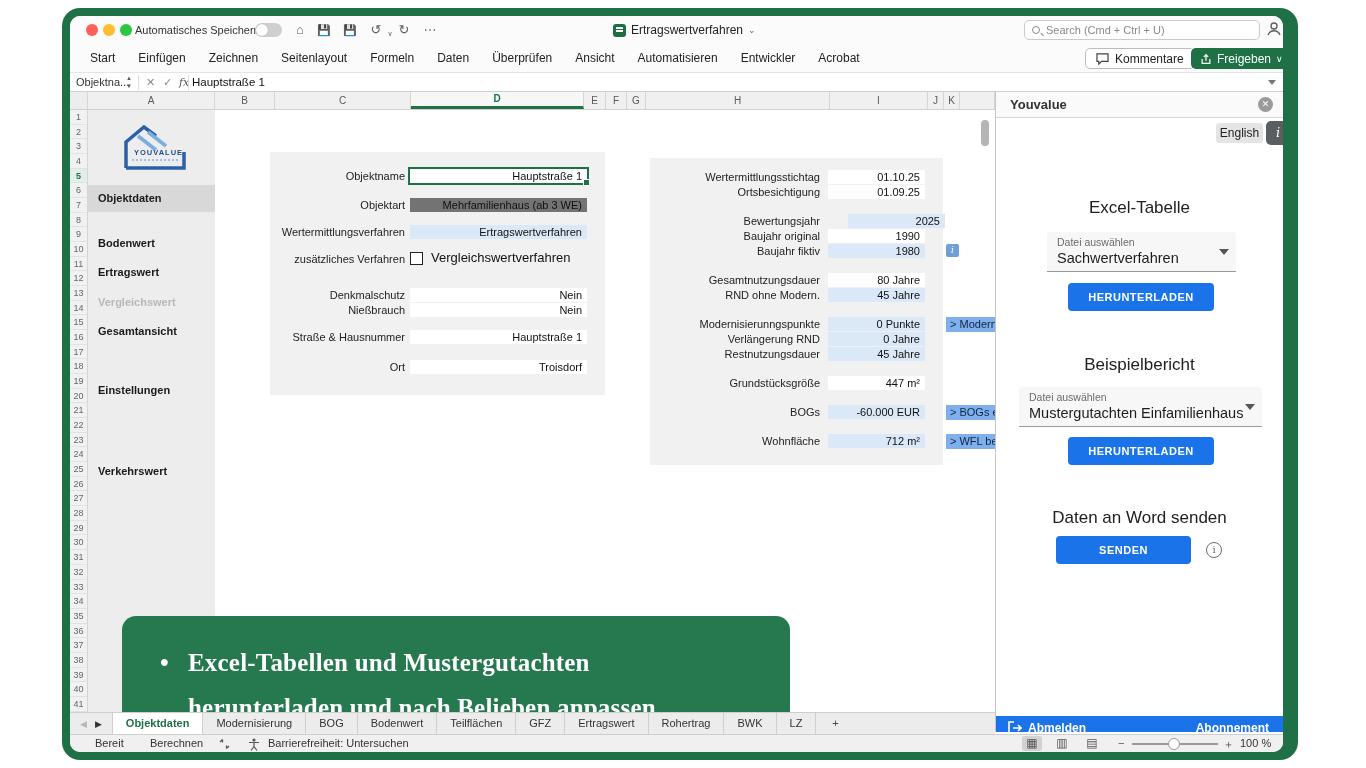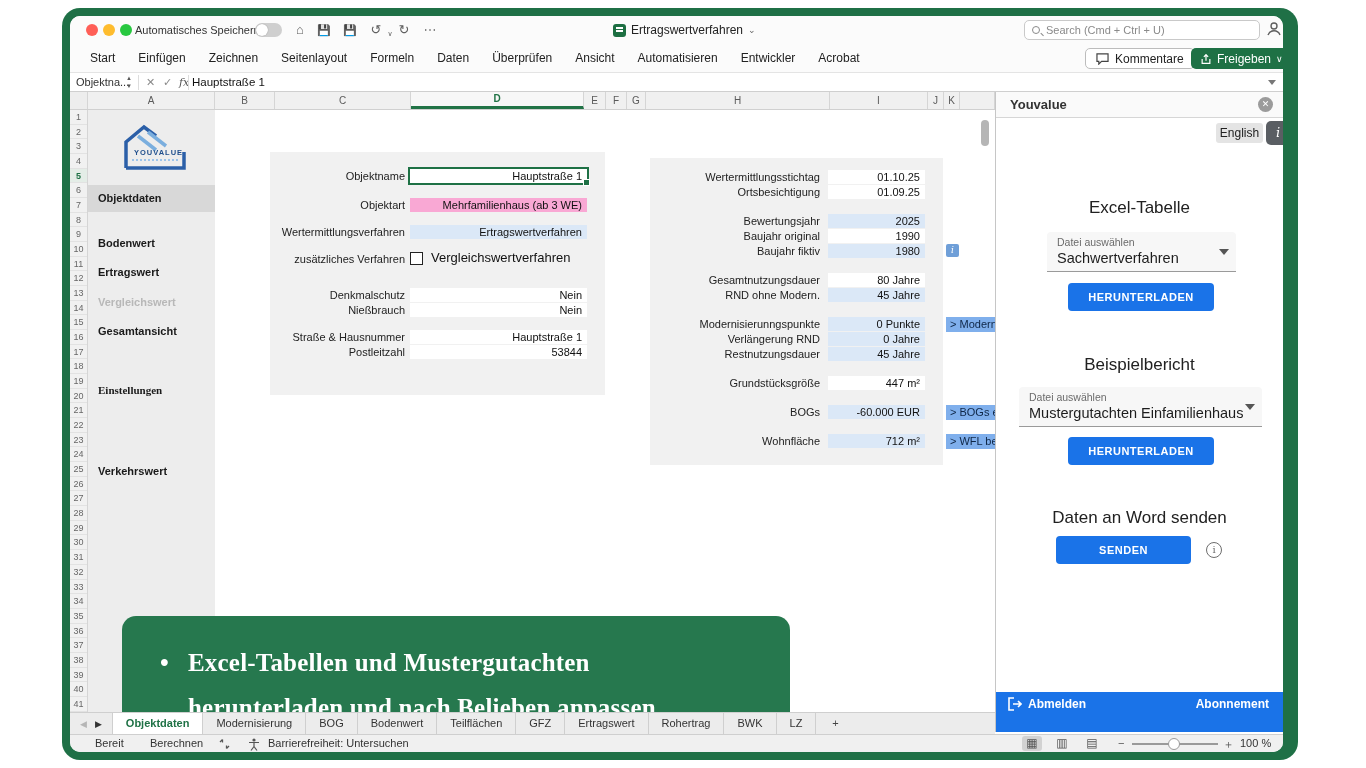--- a/index.html
+++ b/index.html
@@ -93,21 +93,21 @@
   .pane-close { position:absolute; right:10px; top:5px; width:15px; height:15px; border-radius:50%; background:#9b9b9b; color:#fff; font-size:9px; line-height:15px; text-align:center; }
   .english-btn { position:absolute; left:220px; top:31px; width:47px; height:20px; background:#e4e4e4; border-radius:3px; font-size:12px; color:#222; text-align:center; line-height:20px; }
   .info-badge { position:absolute; left:270px; top:29px; width:24px; height:24px; background:#5a5e63; border-radius:5px; color:#fff; font-family:"DejaVu Serif",serif; font-style:italic; font-size:13px; text-align:center; line-height:24px; }
   .pane-h { position:absolute; left:0; width:100%; text-align:center; font-size:17px; color:#212121; }
   .dd { position:absolute; height:40px; background:#f7f7f7; border-bottom:1px solid #9a9a9a; border-radius:4px 4px 0 0; padding:4px 22px 18px 10px; }
   .dd-label { font-size:10.5px; color:#6b6b6b; }
   .dd-value { font-size:14.5px; color:#1d1d1d; margin-top:2px; white-space:nowrap; }
   .dd-caret { position:absolute; right:7px; top:17px; width:0; height:0; border-left:5px solid transparent; border-right:5px solid transparent; border-top:6px solid #555; }
   .blue-btn { position:absolute; height:28px; border-radius:4px; color:#fff; font-size:11px; font-weight:bold; letter-spacing:.5px; text-align:center; line-height:28px; }
   .i-circle { position:absolute; width:16px; height:16px; border:1.4px solid #6d6d6d; border-radius:50%; color:#6d6d6d; font-size:10px; line-height:14px; text-align:center; font-family:"DejaVu Serif",serif; }
-  .pane-footer { position:absolute; left:0; bottom:0; width:100%; height:40px; color:#fff; font-size:12px; font-weight:bold; }
+  .pane-footer { position:absolute; left:0; bottom:0; width:100%; height:16px; color:#fff; font-size:12px; font-weight:bold; }
   .pane-footer .fl { position:absolute; left:32px; top:5px; }
   .pane-footer .fr { position:absolute; right:14px; top:5px; }
   .logout-icon { position:absolute; left:12px; top:5px; width:14px; height:14px; }
 
   
   .tabbar { position:absolute; left:0; top:696px; width:925px; height:22px; background:#ececec; border-top:1px solid #cfcfcf; display:flex; align-items:stretch; }
   .tab-arrows { display:flex; align-items:center; gap:8px; padding:0 10px; font-size:9px; }
   .sheet-tab { font-size:11px; color:#333; padding:0 13px; line-height:21px; border-right:1px solid #cfcfcf; white-space:nowrap; }
   .sheet-tab.first { border-left:1px solid #cfcfcf; }
   .sheet-tab.active { background:#fff; color:#1e7145; font-weight:bold; }
@@ -271,31 +271,31 @@
           <path d="M20 14 38 28" fill="none" stroke="#7aaede" stroke-width="3.5"></path>
           <path d="M8 46h58V30" fill="none" stroke="#2b5fa8" stroke-width="3.5"></path>
           <text x="16" y="33" font-size="7.5" letter-spacing="1" fill="#1f4e8c" font-family="Liberation Sans, sans-serif" font-weight="bold">YOUVALUE</text>
           <path d="M14 38h46" stroke="#9cc3ea" stroke-width="2" stroke-dasharray="2 2"></path>
         </svg>
       <div class="nav-item active" style="top: 75px;">Objektdaten</div>
           <div class="nav-item" style="top: 127px;">Bodenwert</div>
           <div class="nav-item" style="top: 156px;">Ertragswert</div>
           <div class="nav-item disabled" style="top: 186px;">Vergleichswert</div>
           <div class="nav-item" style="top: 215px;">Gesamtansicht</div>
-          <div class="nav-item" style="top: 274px; font-family: Liberation Serif, serif;">Einstellungen</div>
+          <div class="nav-item" style="top: 274px;">Einstellungen</div>
           <div class="nav-foot" style="top: 354px;"><span>Verkehrswert</span><br><span></span></div>
         </div>
       <div class="fbox lbox" id="lbox">
           <div class="frow" style="top: 17px;">
             <span class="flabel">Objektname</span>
             <div class="fval sel">Hauptstraße 1</div>
           </div>
           <div class="frow" style="top: 46px;">
             <span class="flabel">Objektart</span>
-            <div class="fval blue" style="background: #f9a8d4;">Mehrfamilienhaus (ab 3 WE)</div>
+            <div class="fval blue" style="background: #737373;">Mehrfamilienhaus (ab 3 WE)</div>
           </div>
           <div class="frow" style="top: 73px;">
             <span class="flabel">Wertermittlungsverfahren</span>
             <div class="fval blue" style="background: rgb(219, 232, 247);">Ertragswertverfahren</div>
           </div>
           <div class="frow" style="top: 100px; padding-left: 36px;">
             <span class="flabel">zusätzliches Verfahren</span>
             <span class="cbox"></span>
             <span class="cb-label">Vergleichswertverfahren</span>
           </div>
@@ -304,37 +304,37 @@
             <div class="fval white">Nein</div>
           </div>
           <div class="frow" style="top: 151px;">
             <span class="flabel">Nießbrauch</span>
             <div class="fval white">Nein</div>
           </div>
           <div class="frow" style="top: 178px;">
             <span class="flabel">Straße &amp; Hausnummer</span>
             <div class="fval white">Hauptstraße 1</div>
           </div>
-          <div class="frow" style="top: 193px;">
-            <span class="flabel">Postleitzahl</span>
-            <div class="fval white">53844</div>
+          <div class="frow" style="top: 208px;">
+            <span class="flabel">Ort</span>
+            <div class="fval white">Troisdorf</div>
           </div>
         </div>
       <div class="fbox rbox" id="rbox">
           <div class="frow" style="top: 12px;">
             <span class="flabel">Wertermittlungsstichtag</span>
             <div class="fval white">01.10.25</div>
           </div>
           <div class="frow" style="top: 27px;">
             <span class="flabel">Ortsbesichtigung</span>
             <div class="fval white">01.09.25</div>
           </div>
           <div class="frow" style="top: 56px;">
             <span class="flabel">Bewertungsjahr</span>
-            <div class="fval blue" style="background: rgb(219, 232, 247);">2025</div>
+            <div class="fval blue" style="background: rgb(219, 232, 247); margin-left: 20px;">2025</div>
           </div>
           <div class="frow" style="top: 71px;">
             <span class="flabel">Baujahr original</span>
             <div class="fval white">1990</div>
           </div>
           <div class="frow" style="top: 86px;">
             <span class="flabel">Baujahr fiktiv</span>
             <div class="fval blue" style="background: rgb(219, 232, 247);">1980</div>
             <span class="finfo">i</span>
           </div>

